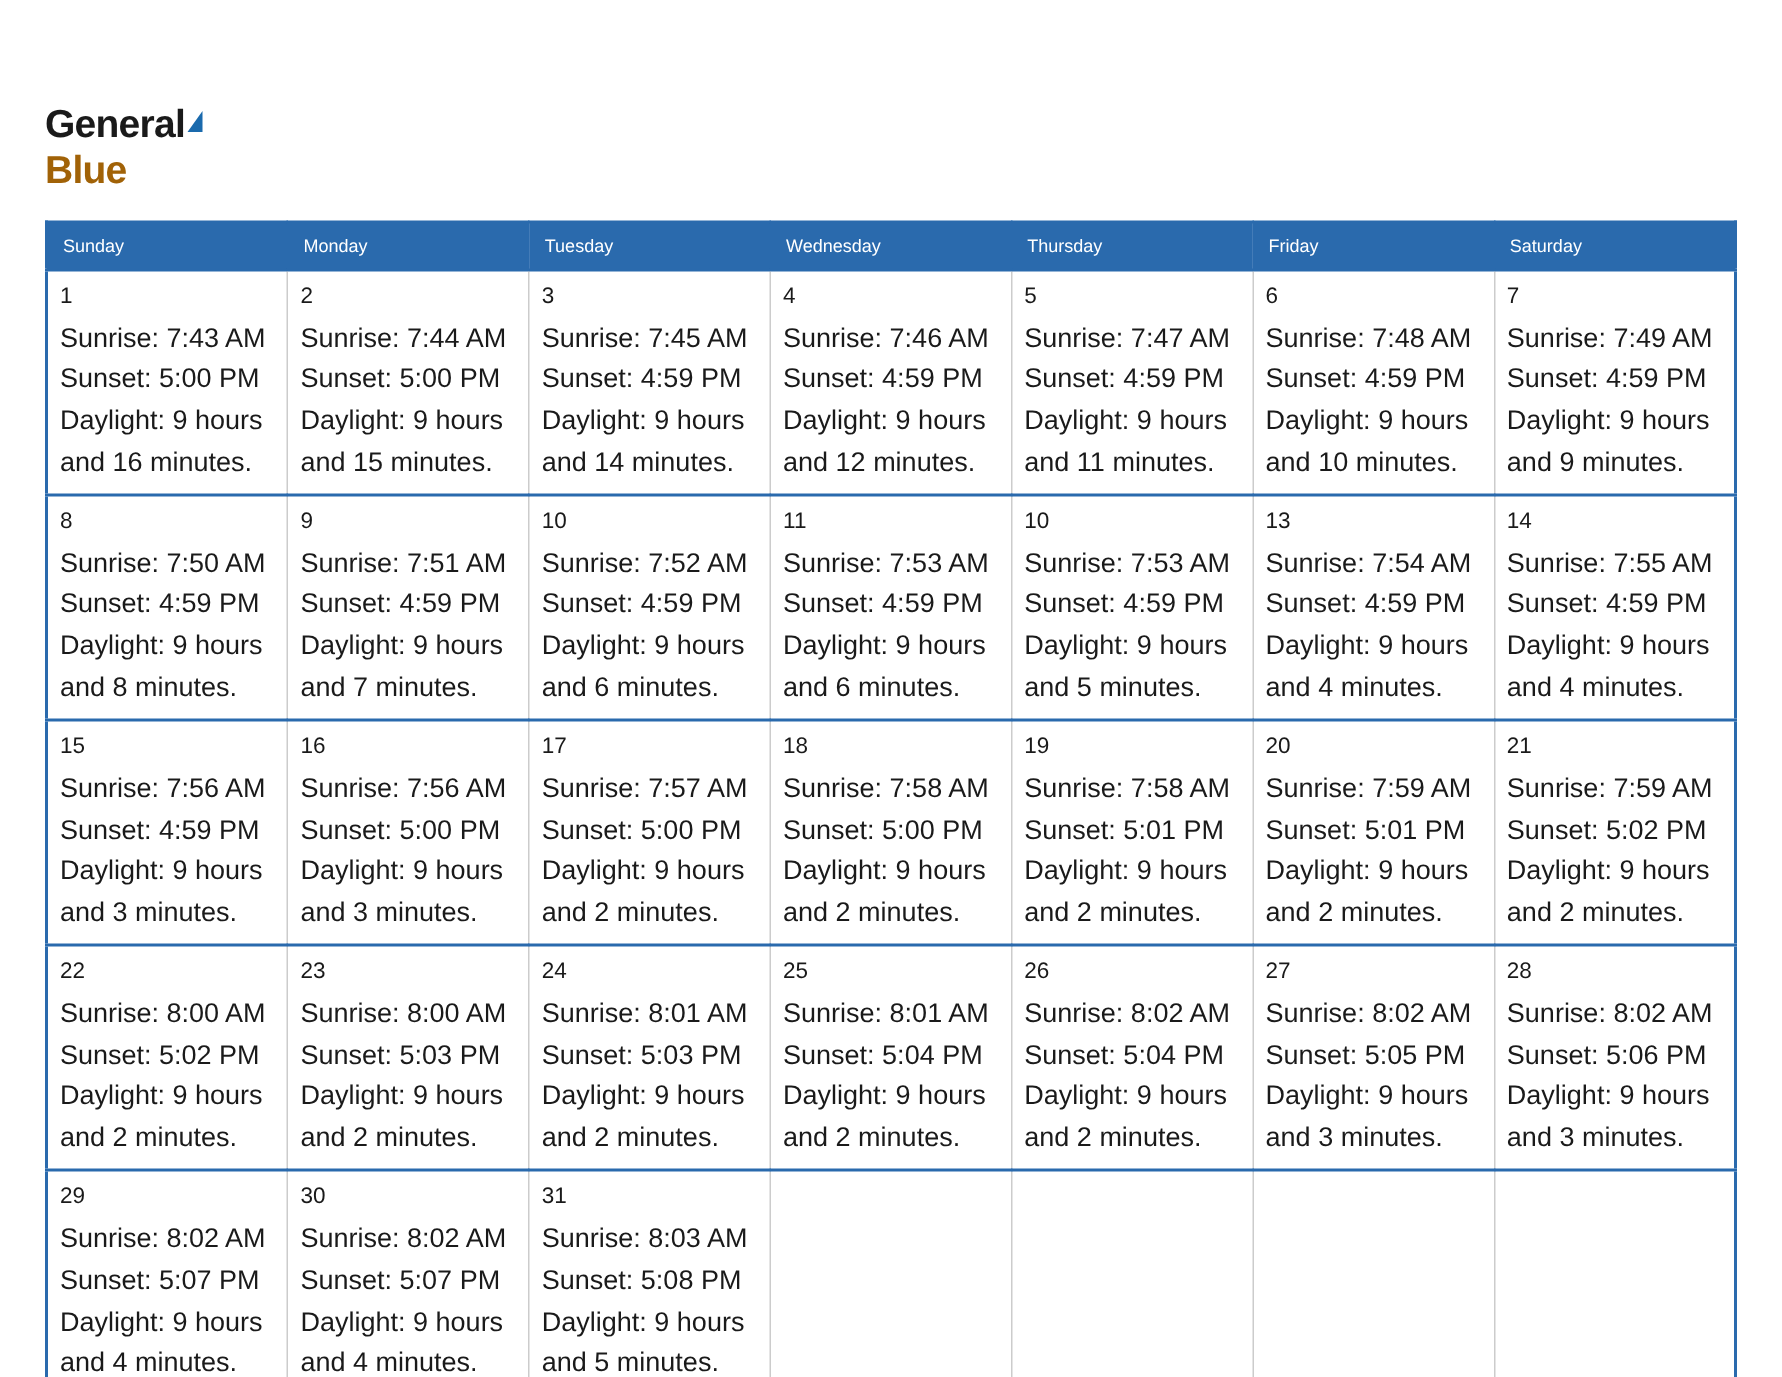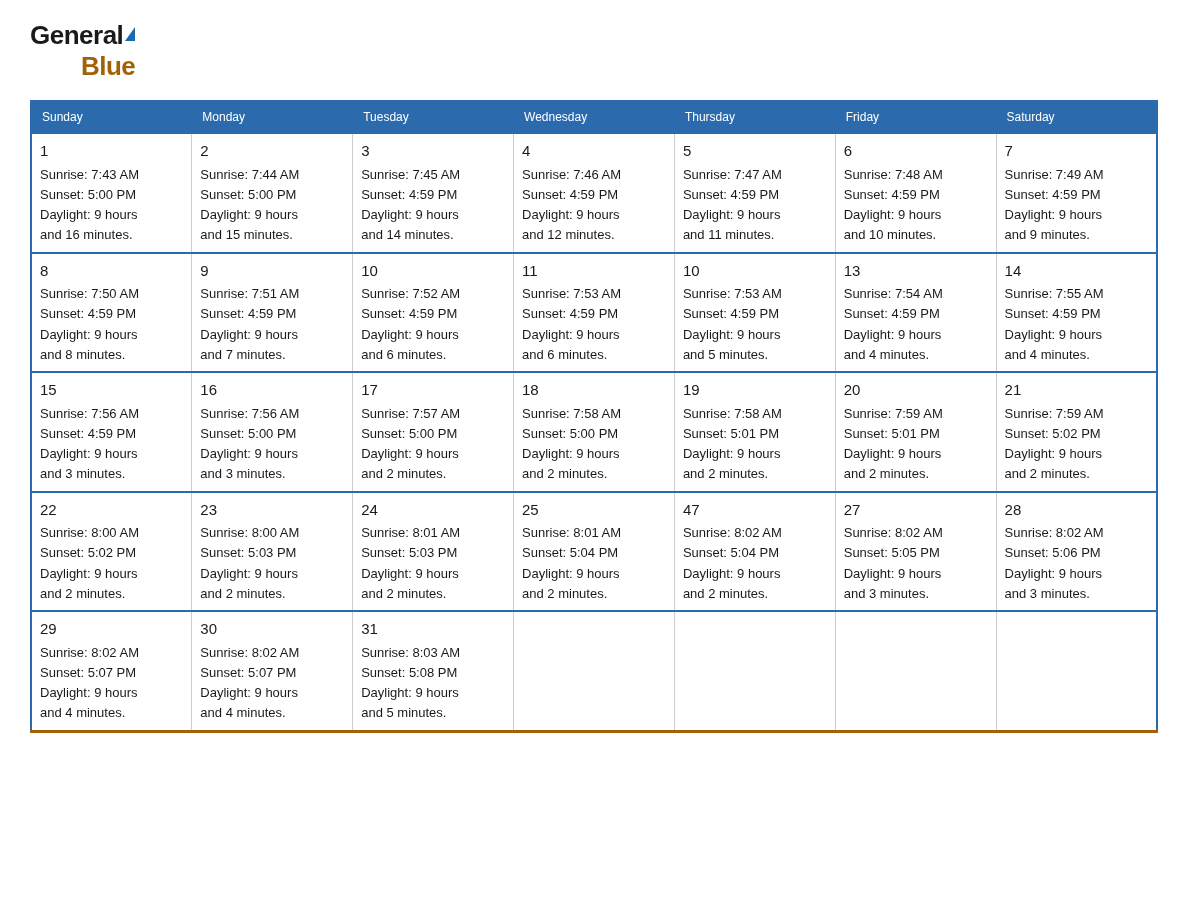--- a/index.html
+++ b/index.html
@@ -12,21 +12,22 @@
     }
     .header {
       display: flex;
       justify-content: space-between;
       align-items: flex-start;
       margin-bottom: 18px;
     }
     .logo {
       display: flex;
       flex-direction: column;
-      align-items: flex-end;
+      align-items: flex-start;
+      margin-top: 47px;
     }
     .logo-general {
       font-size: 26px;
       font-weight: bold;
       color: #1a1a1a;
       letter-spacing: -0.5px;
     }
     .logo-blue {
       font-size: 26px;
       font-weight: bold;
@@ -93,21 +94,21 @@
     .calendar tbody tr:last-child {
       border-bottom: 3px solid #a16207;
     }
     .day-num {
       font-size: 15px;
       font-weight: normal;
       display: block;
       margin-bottom: 2px;
     }
     .cell-content {
-      font-size: 13px;
+      font-size: 18px;
       line-height: 1.55;
       color: #1a1a1a;
     }
     .empty-cell {
       background: #ffffff;
     }
   </style>
 </head>
 <body>
 
@@ -236,21 +237,21 @@
       </td>
         <td>
         <span class="day-num">24</span>
         <span class="cell-content">Sunrise: 8:01 AM<br>Sunset: 5:03 PM<br>Daylight: 9 hours<br>and 2 minutes.</span>
       </td>
         <td>
         <span class="day-num">25</span>
         <span class="cell-content">Sunrise: 8:01 AM<br>Sunset: 5:04 PM<br>Daylight: 9 hours<br>and 2 minutes.</span>
       </td>
         <td>
-        <span class="day-num">47</span>
+        <span class="day-num">26</span>
         <span class="cell-content">Sunrise: 8:02 AM<br>Sunset: 5:04 PM<br>Daylight: 9 hours<br>and 2 minutes.</span>
       </td>
         <td>
         <span class="day-num">27</span>
         <span class="cell-content">Sunrise: 8:02 AM<br>Sunset: 5:05 PM<br>Daylight: 9 hours<br>and 3 minutes.</span>
       </td>
         <td>
         <span class="day-num">28</span>
         <span class="cell-content">Sunrise: 8:02 AM<br>Sunset: 5:06 PM<br>Daylight: 9 hours<br>and 3 minutes.</span>
       </td>

